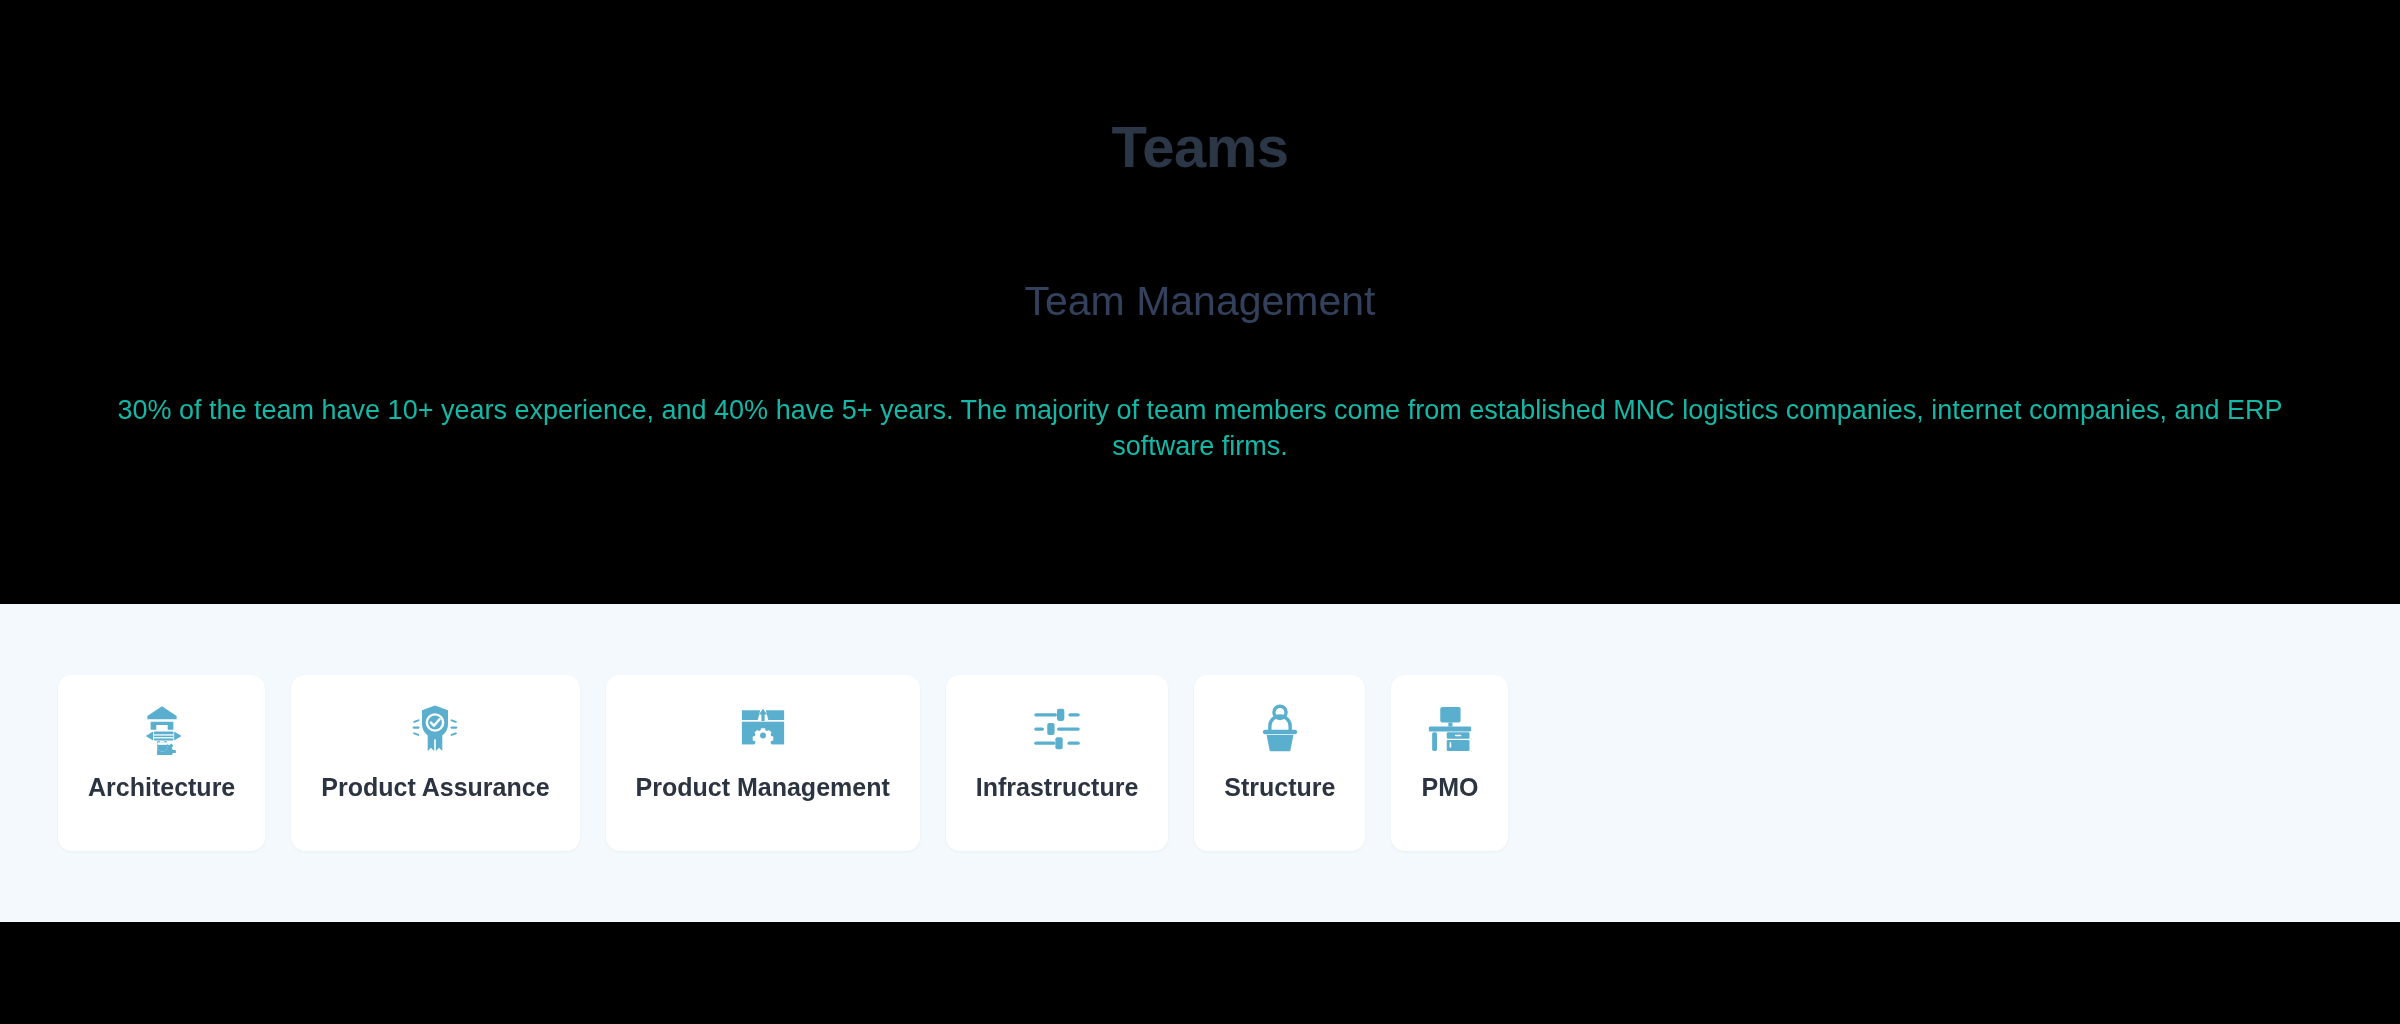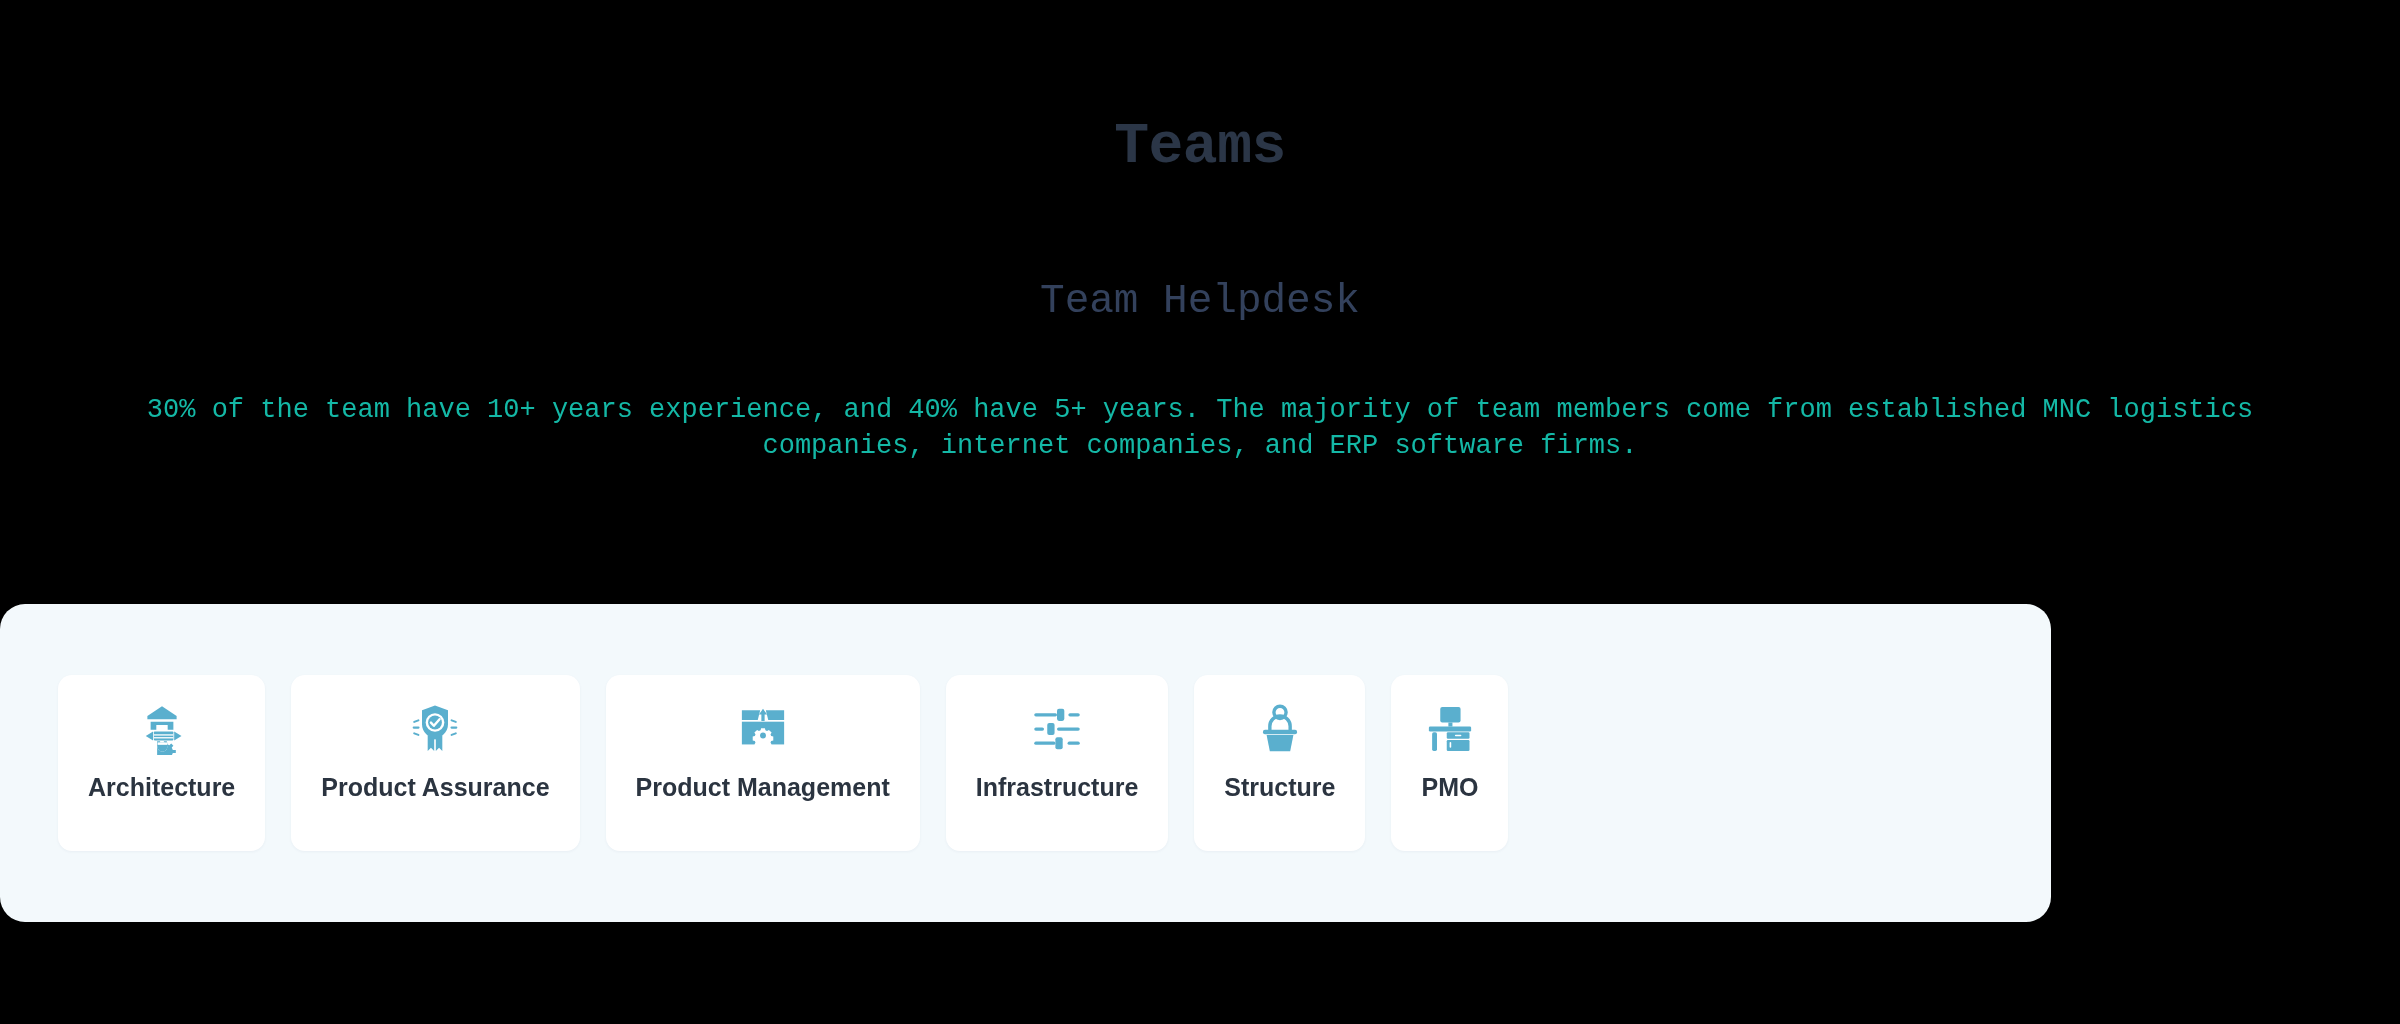--- a/index.html
+++ b/index.html
@@ -24,21 +24,20 @@
   .hero {
     position: absolute;
     left: 0;
     top: 0;
     width: 2400px;
     height: 660px;
     background: #000000;
     display: flex;
     flex-direction: column;
     align-items: center;
-    font-family: Liberation Mono, monospace;
   }
   .hero-title {
     margin-top: 118px;
     font-size: 58px;
     font-weight: 700;
     letter-spacing: -0.5px;
     color: #2b3647;
     line-height: 1;
     text-align: center;
   }
@@ -58,24 +57,23 @@
     line-height: 1.32;
     color: #14b8a6;
     text-align: center;
   }
 
   
   .band {
     position: absolute;
     left: 0;
     top: 604px;
-    width: 2051px;
+    width: 2400px;
     height: 318px;
     background: #f3f9fc;
-    border-radius: 25px;
   }
   .card-row {
     position: absolute;
     left: 58px;
     top: 71px;
     display: flex;
     flex-direction: row;
     align-items: stretch;
     gap: 26px;
   }
@@ -117,21 +115,21 @@
     background: #000000;
   }
 </style>
 </head>
 <body>
 
 <div class="page">
 
   <section class="hero">
     <h1 class="hero-title">Teams</h1>
-    <h2 class="hero-subtitle">Team Helpdesk</h2>
+    <h2 class="hero-subtitle">Team Management</h2>
     <p class="hero-desc">30% of the team have 10+ years experience, and 40% have 5+ years. The majority of team members come from established MNC logistics companies, internet companies, and ERP software firms.</p>
   </section>
 
   <section class="band">
     <div class="card-row">
 
       <div class="card">
         <span class="card-icon">
           <svg viewBox="0 0 64 64" xmlns="http://www.w3.org/2000/svg" fill="#5aafce">
 

